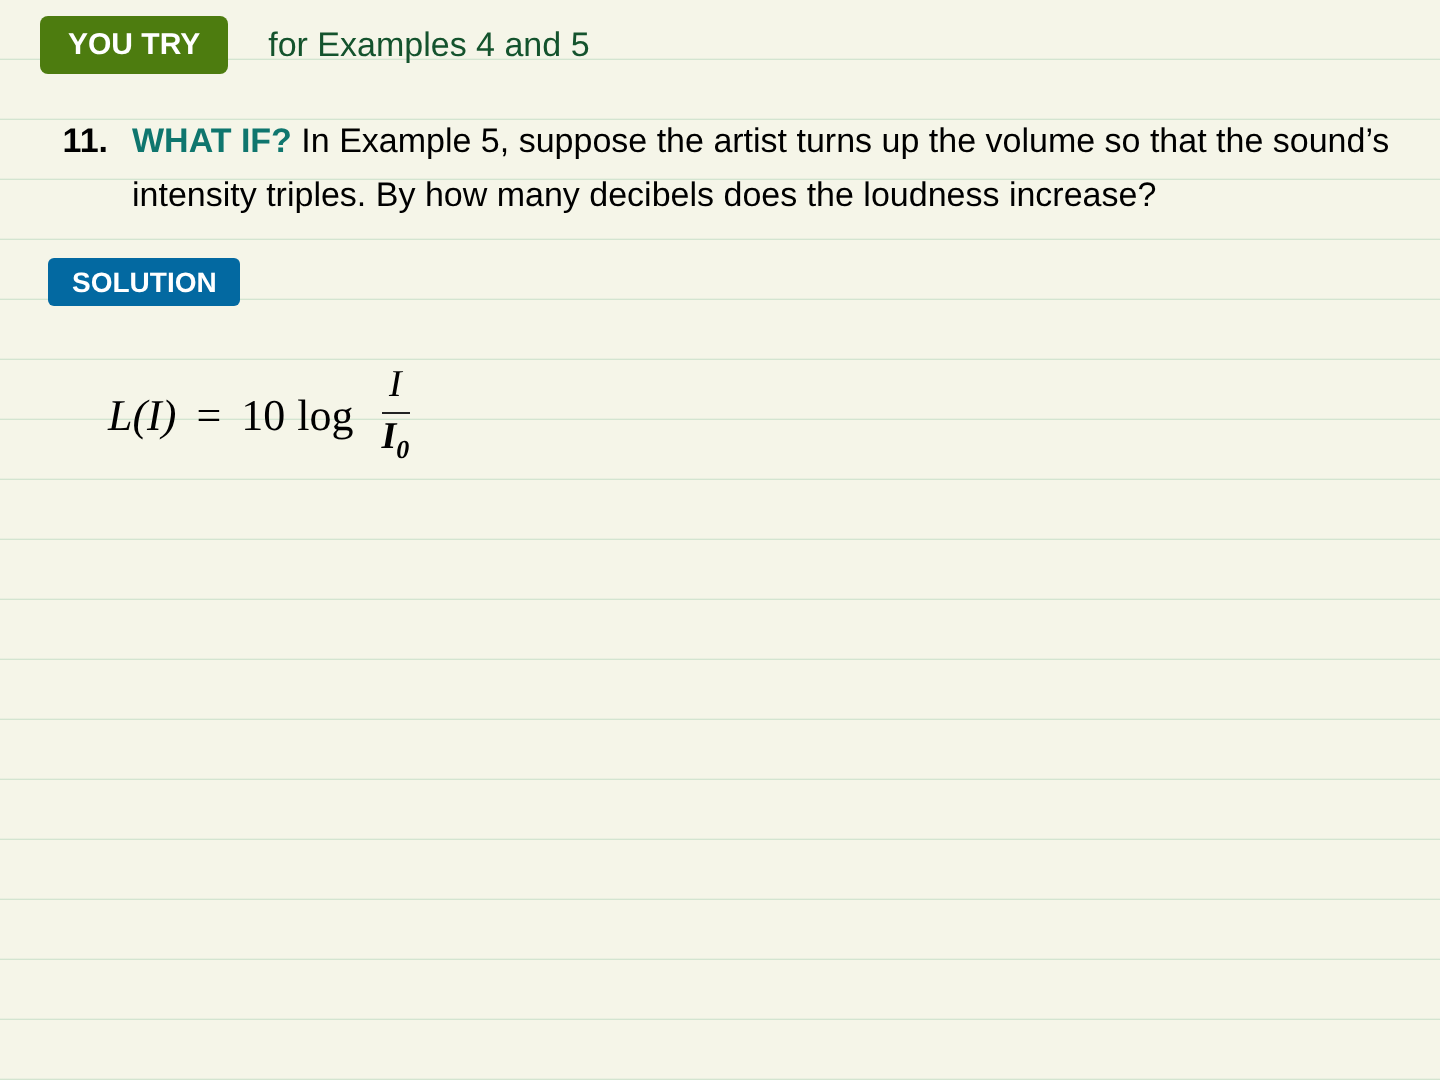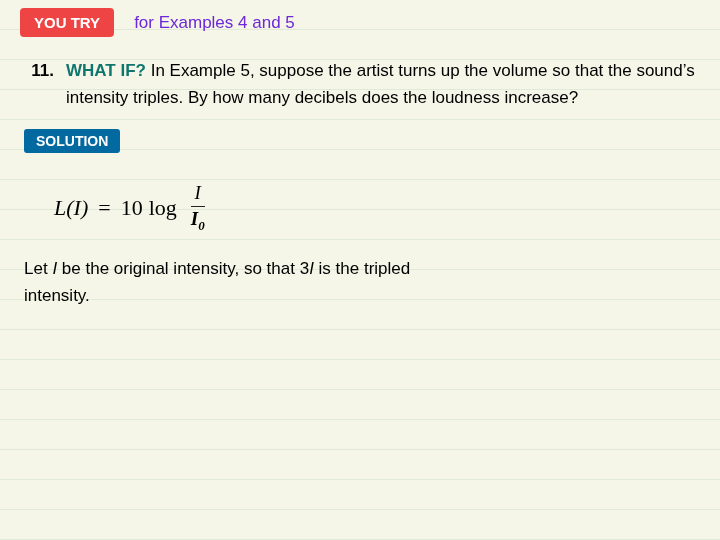--- a/index.html
+++ b/index.html
@@ -47,34 +47,34 @@
 
     
     .header {
       display: flex;
       align-items: center;
       padding: 8px 20px;
       gap: 20px;
     }
 
     .you-try-badge {
-      background: #ef4444;
+      background: #4d7c0f;
       color: white;
       font-family: Arial, sans-serif;
       font-size: 15px;
       font-weight: bold;
       padding: 6px 14px;
       border-radius: 4px;
       white-space: nowrap;
     }
 
     .header-title {
       font-family: Arial, sans-serif;
       font-size: 17px;
-      color: #6d28d9;
+      color: #14532d;
     }
 
     
     .content {
       padding: 12px 24px 10px 24px;
     }
 
     .problem {
       display: flex;
       gap: 12px;
@@ -219,23 +219,15 @@
         <span class="fraction">
           <span class="fraction-top">I</span>
           <span class="fraction-bottom">
             <span>I</span><sub>0</sub>
           </span>
         </span>
       </div>
     </div>
 
     
-    <div class="let-text">
-      <span>Let</span>
-      <span class="italic">I</span>
-      <span>be the original intensity, so that 3</span><span class="italic">I</span>
-      <span>is the tripled</span>
-      <br>
-      <span>intensity.</span>
-    </div>
 
   </div>
 </div>
 
 </body></html>

